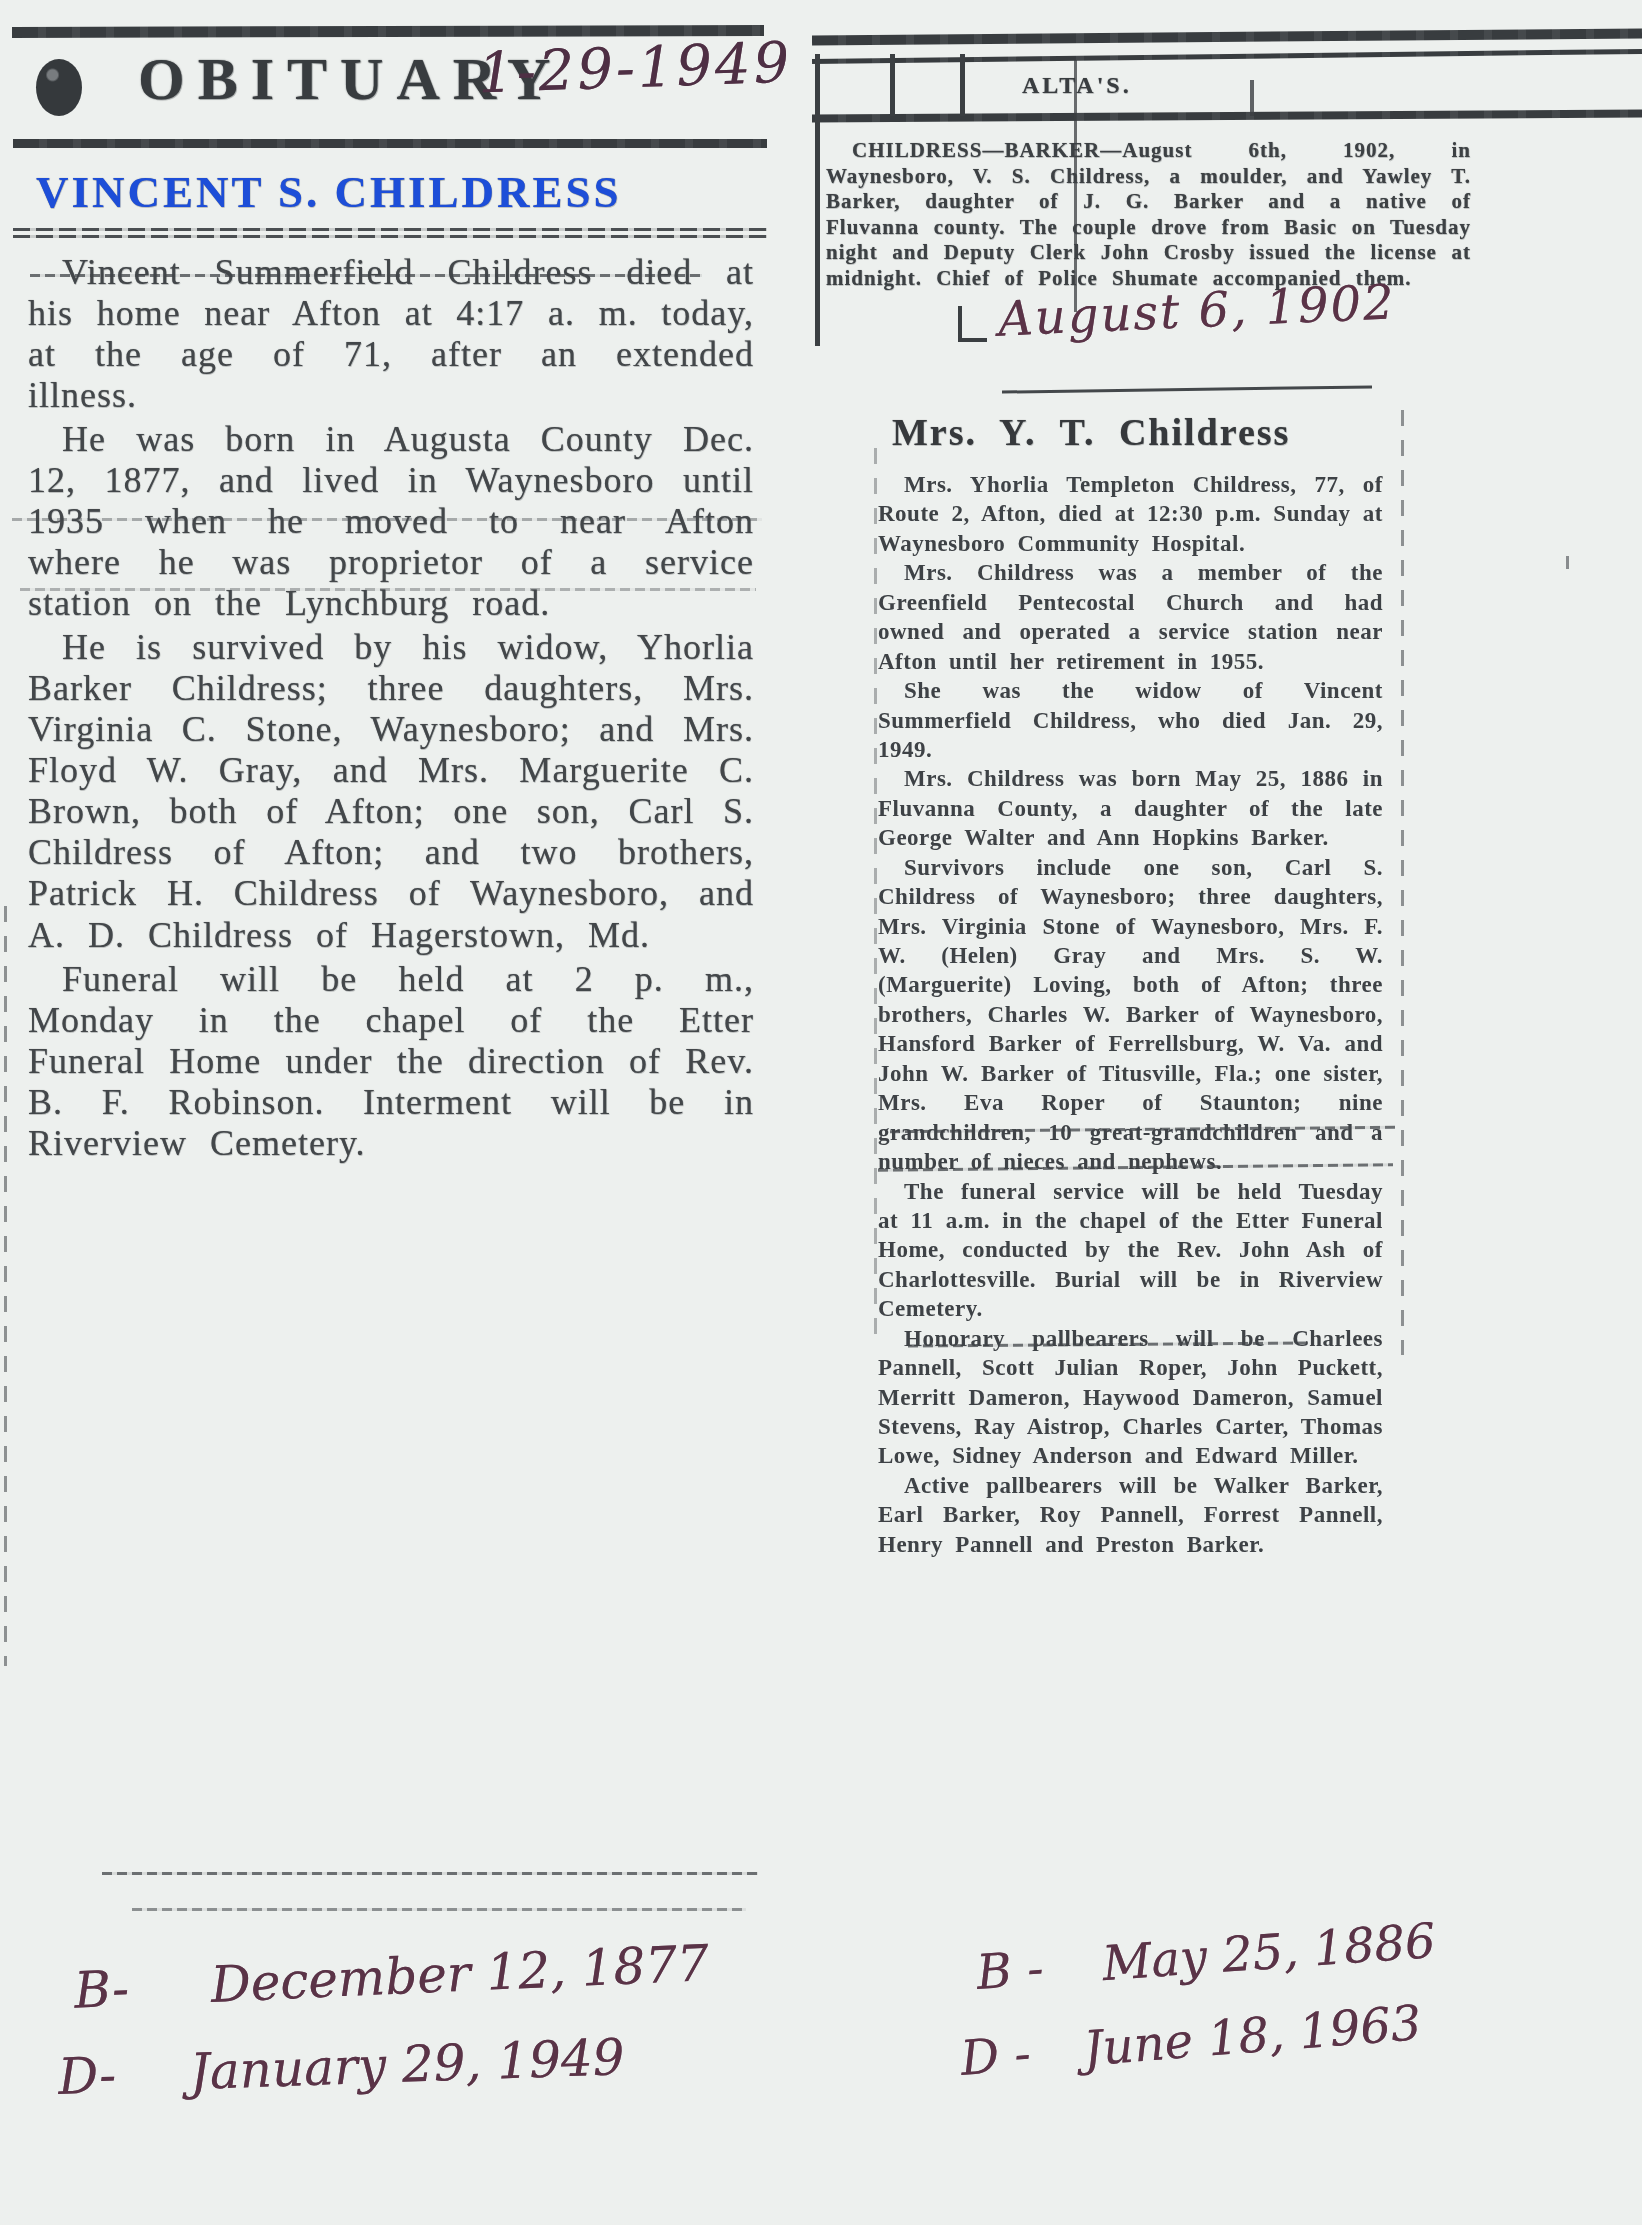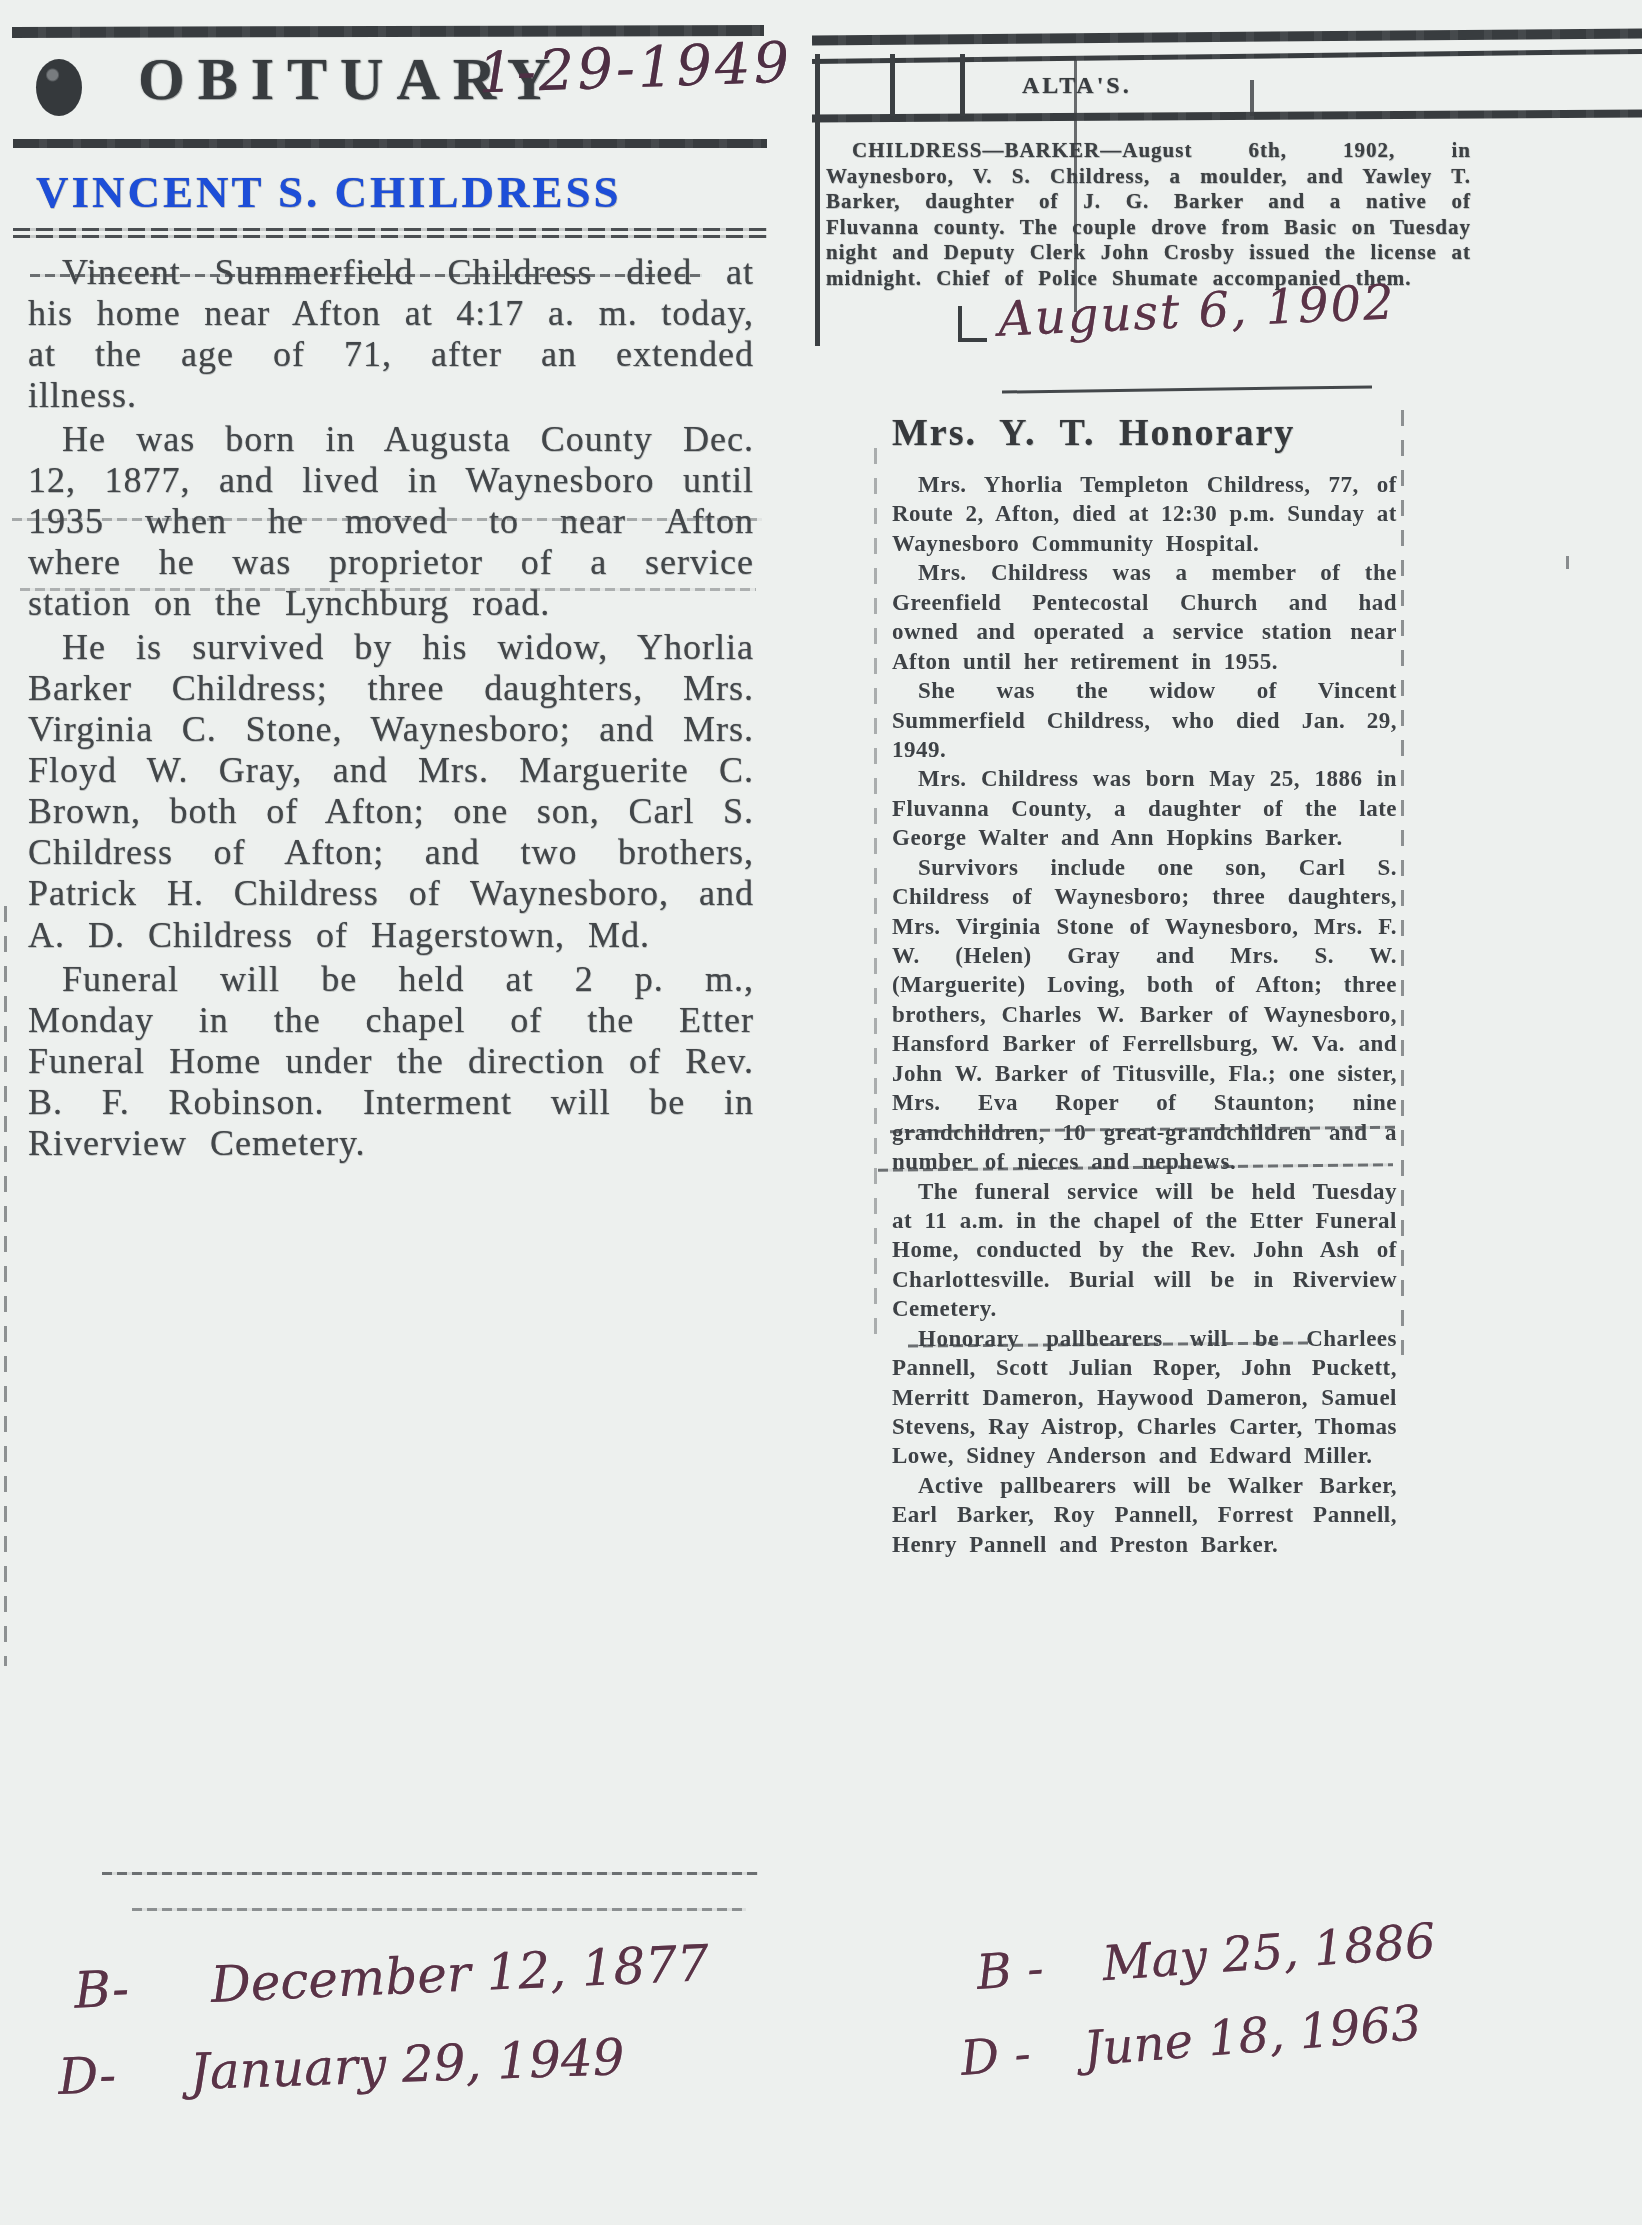--- a/index.html
+++ b/index.html
@@ -62,21 +62,21 @@
             border-left:4px solid #3b3f42; border-bottom:4px solid #3b3f42; }
   .m-date-hw{ position:absolute; left:186px; top:258px; font-size:48px; letter-spacing:2px;
               transform:rotate(-2.5deg); }
   .m-divider{ position:absolute; left:1002px; top:388px; width:370px; height:3px;
               background:#44484b; transform:rotate(-.8deg); }
 
   
   .right-clipping{ position:absolute; left:878px; top:402px; width:532px; height:1450px; }
   .rc-headline{ margin:8px 0 16px 14px; font-size:38px; font-weight:bold;
                 word-spacing:12px; letter-spacing:2px; color:#36393c; }
-  .rc-body{ margin-left:14px; width:505px; }
+  .rc-body{ width:505px; }
   .rc-body p{ margin:0; font-size:23px; font-weight:bold; line-height:1.28; text-align:justify;
               text-indent:26px; word-spacing:6px; letter-spacing:.5px; color:#3e4246; }
   .rc-right-border{ right:6px; top:8px; height:945px; }
   .rc-left-border{ left:-4px; top:46px; height:900px; opacity:.7; }
 
   
   .hw-line{ position:absolute; font-size:50px; }
   .hw-line .hw-label{ display:inline-block; }
   .hw-line .hw-value{ display:inline-block; }
   .hw-left-b{ left:74px;  top:1948px; transform:rotate(-2.5deg); }
@@ -144,21 +144,21 @@
   <div class="m-lmark"></div>
   <div class="m-date-hw handwriting">August 6, 1902</div>
 </section>
 
 <div class="m-divider"></div>
 
 <section class="right-clipping">
   <div class="vdash rc-right-border" style="position:absolute;"></div>
   <div class="vdash rc-left-border" style="position:absolute;"></div>
 
-  <h2 class="rc-headline print">Mrs. Y. T. Honorary</h2>
+  <h2 class="rc-headline print">Mrs. Y. T. Childress</h2>
 
   <div class="rc-body">
     <p>Mrs. Yhorlia Templeton Childress, 77, of Route 2, Afton, died at 12:30 p.m. Sunday at Waynesboro Community Hospital.</p>
     <p>Mrs. Childress was a member of the Greenfield Pentecostal Church and had owned and operated a service station near Afton until her retirement in 1955.</p>
     <p>She was the widow of Vincent Summerfield Childress, who died Jan. 29, 1949.</p>
     <p>Mrs. Childress was born May 25, 1886 in Fluvanna County, a daughter of the late George Walter and Ann Hopkins Barker.</p>
     <p>Survivors include one son, Carl S. Childress of Waynesboro; three daughters, Mrs. Virginia Stone of Waynesboro, Mrs. F. W. (Helen) Gray and Mrs. S. W. (Marguerite) Loving, both of Afton; three brothers, Charles W. Barker of Waynesboro, Hansford Barker of Ferrellsburg, W. Va. and John W. Barker of Titusville, Fla.; one sister, Mrs. Eva Roper of Staunton; nine grandchildren, 10 great-grandchildren and a number of nieces and nephews.</p>
     <p>The funeral service will be held Tuesday at 11 a.m. in the chapel of the Etter Funeral Home, conducted by the Rev. John Ash of Charlottesville. Burial will be in Riverview Cemetery.</p>
     <p>Honorary pallbearers will be Charlees Pannell, Scott Julian Roper, John Puckett, Merritt Dameron, Haywood Dameron, Samuel Stevens, Ray Aistrop, Charles Carter, Thomas Lowe, Sidney Anderson and Edward Miller.</p>
     <p>Active pallbearers will be Walker Barker, Earl Barker, Roy Pannell, Forrest Pannell, Henry Pannell and Preston Barker.</p>

